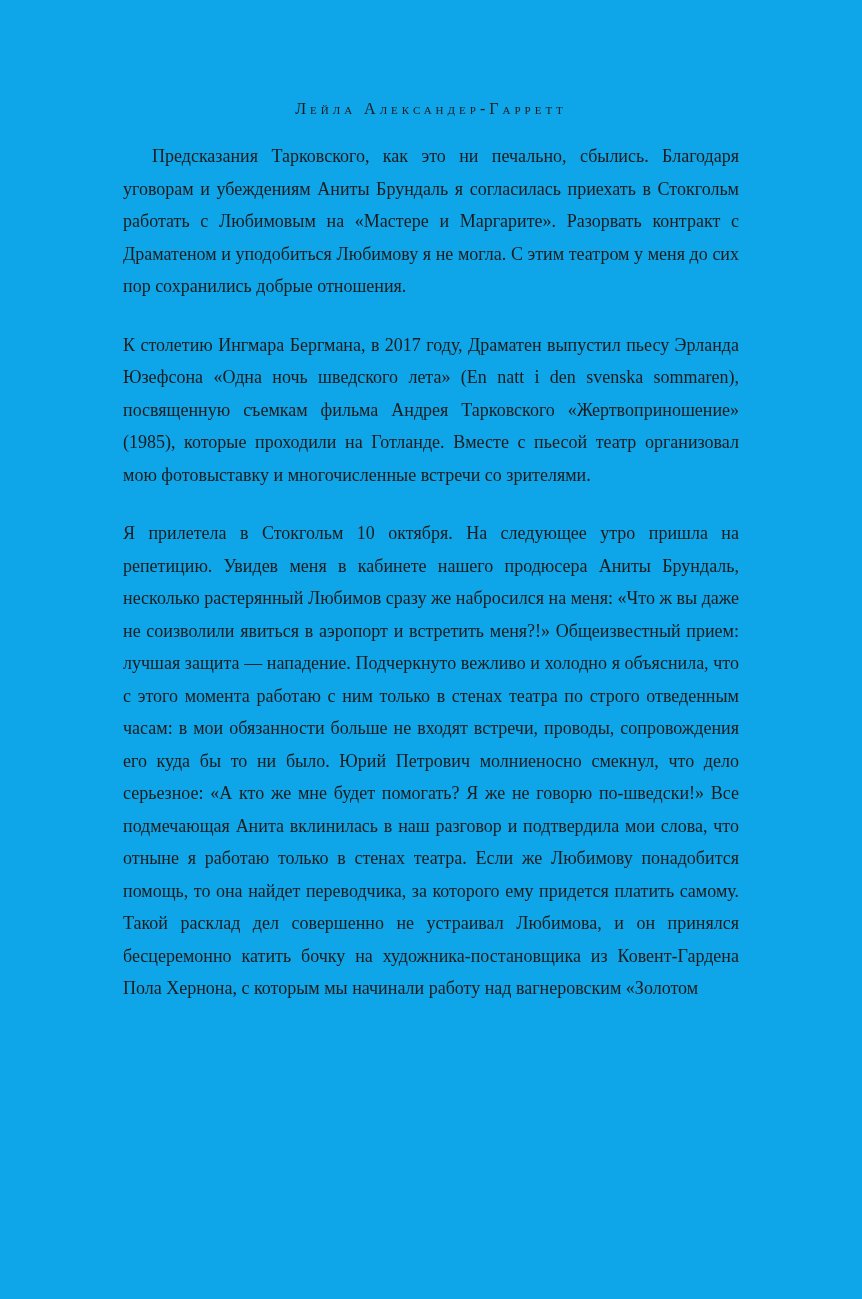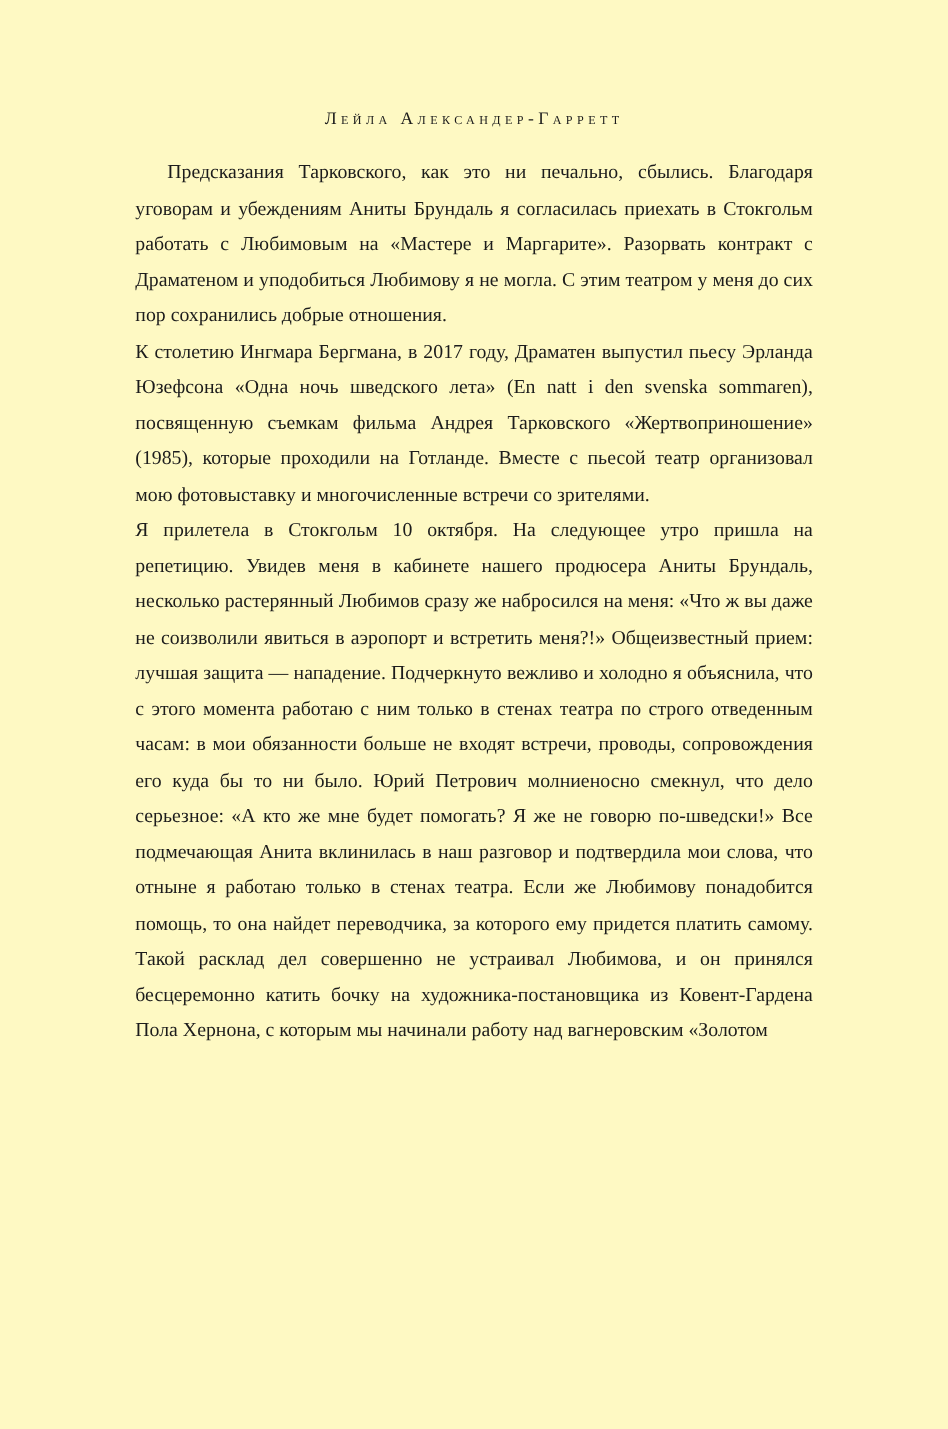--- a/index.html
+++ b/index.html
@@ -4,21 +4,21 @@
 <style>
   html, body {
     margin: 0;
     padding: 0;
     background: #ffffff;
   }
   .page {
     position: relative;
     width: 862px;
     height: 1299px;
-    background: #fef9c3;
+    background: #0ea5e9;
     font-family: "Liberation Serif", "DejaVu Serif", serif;
     color: #1c1c1c;
     overflow: hidden;
   }
   .running-header {
     position: absolute;
     top: 100px;
     left: 0;
     width: 100%;
     text-align: center;
@@ -37,20 +37,21 @@
     line-height: 32.5px;
     text-align: justify;
     hyphens: auto;
     -webkit-hyphens: auto;
   }
   .para {
     margin: 0;
     padding: 0;
   }
   .para + .para {
+    margin-top: 26px;
   }
   .para.indented {
     text-indent: 29px;
   }
   .page-number {
     position: absolute;
     top: 1164px;
     left: 0;
     width: 100%;
     text-align: center;

